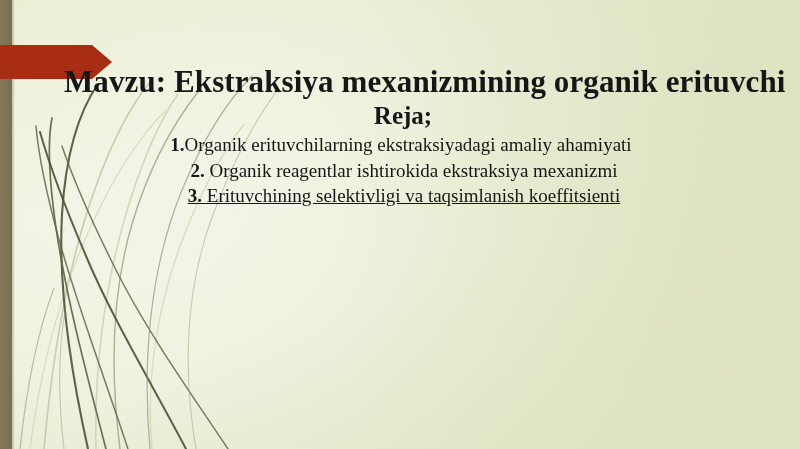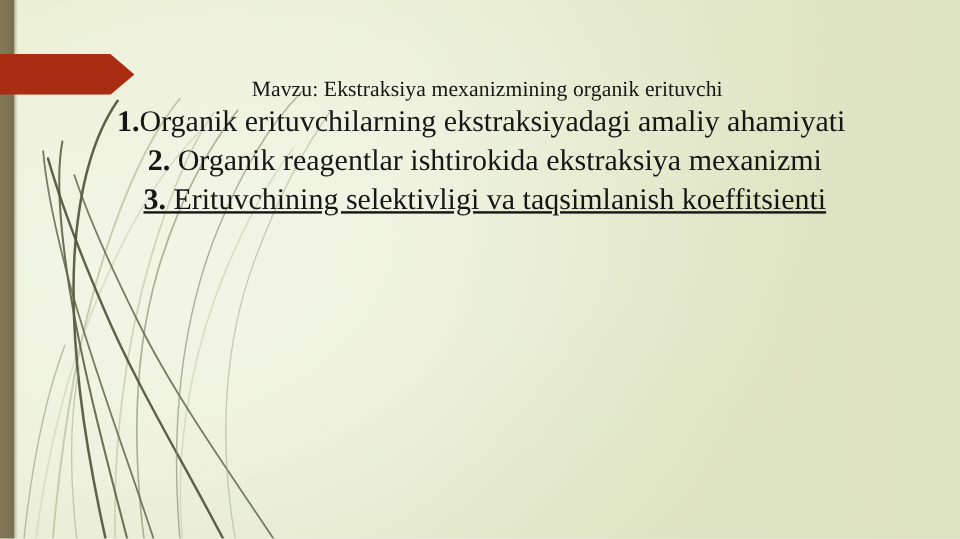--- a/index.html
+++ b/index.html
@@ -83,33 +83,33 @@
     top: 64px;
     width: 690px;
     text-align: center;
     color: #161616;
     line-height: 1.13;
   }
   .line {
     white-space: nowrap;
   }
   .title-line {
-    font-size: 18px;
-    font-weight: normal;
+    font-size: 31px;
+    font-weight: bold;
     letter-spacing: 0.1px;
   }
   .title-line.l1 { margin-left: 6px; }
   .title-line.l2 { margin-top: 1px; }
   .reja-line {
     font-size: 25px;
     font-weight: bold;
     margin-top: 3px;
   }
   .item-line {
-    font-size: 25px;
+    font-size: 19px;
     font-weight: normal;
     margin-top: 4px;
   }
   .item-line .num {
     font-weight: bold;
   }
   .item-line.i1 { margin-left: -4px; }
   .item-line.i2 { margin-left: 2px; font-family: Liberation Serif, serif; }
   .item-line.i3 { margin-left: 2px; text-decoration: underline; }
 </style>
@@ -151,20 +151,21 @@
 
   <svg class="arrow-banner" viewBox="0 0 112 34" preserveAspectRatio="none">
     <polygon points="0,0 92,0 112,17 92,34 0,34" fill="#A82D12"></polygon>
   </svg>
 
   <div class="text-block">
 
     <div class="line title-line l1">Mavzu:  Ekstraksiya mexanizmining organik erituvchi</div>
 
 
+    <div class="line reja-line">Reja;</div>
 
     <div class="line item-line i1">
       <span class="num">1.</span><span>Organik erituvchilarning ekstraksiyadagi amaliy ahamiyati</span>
     </div>
 
     <div class="line item-line i2">
       <span class="num">2.</span><span> Organik reagentlar ishtirokida ekstraksiya mexanizmi</span>
     </div>
 
     <div class="line item-line i3">

